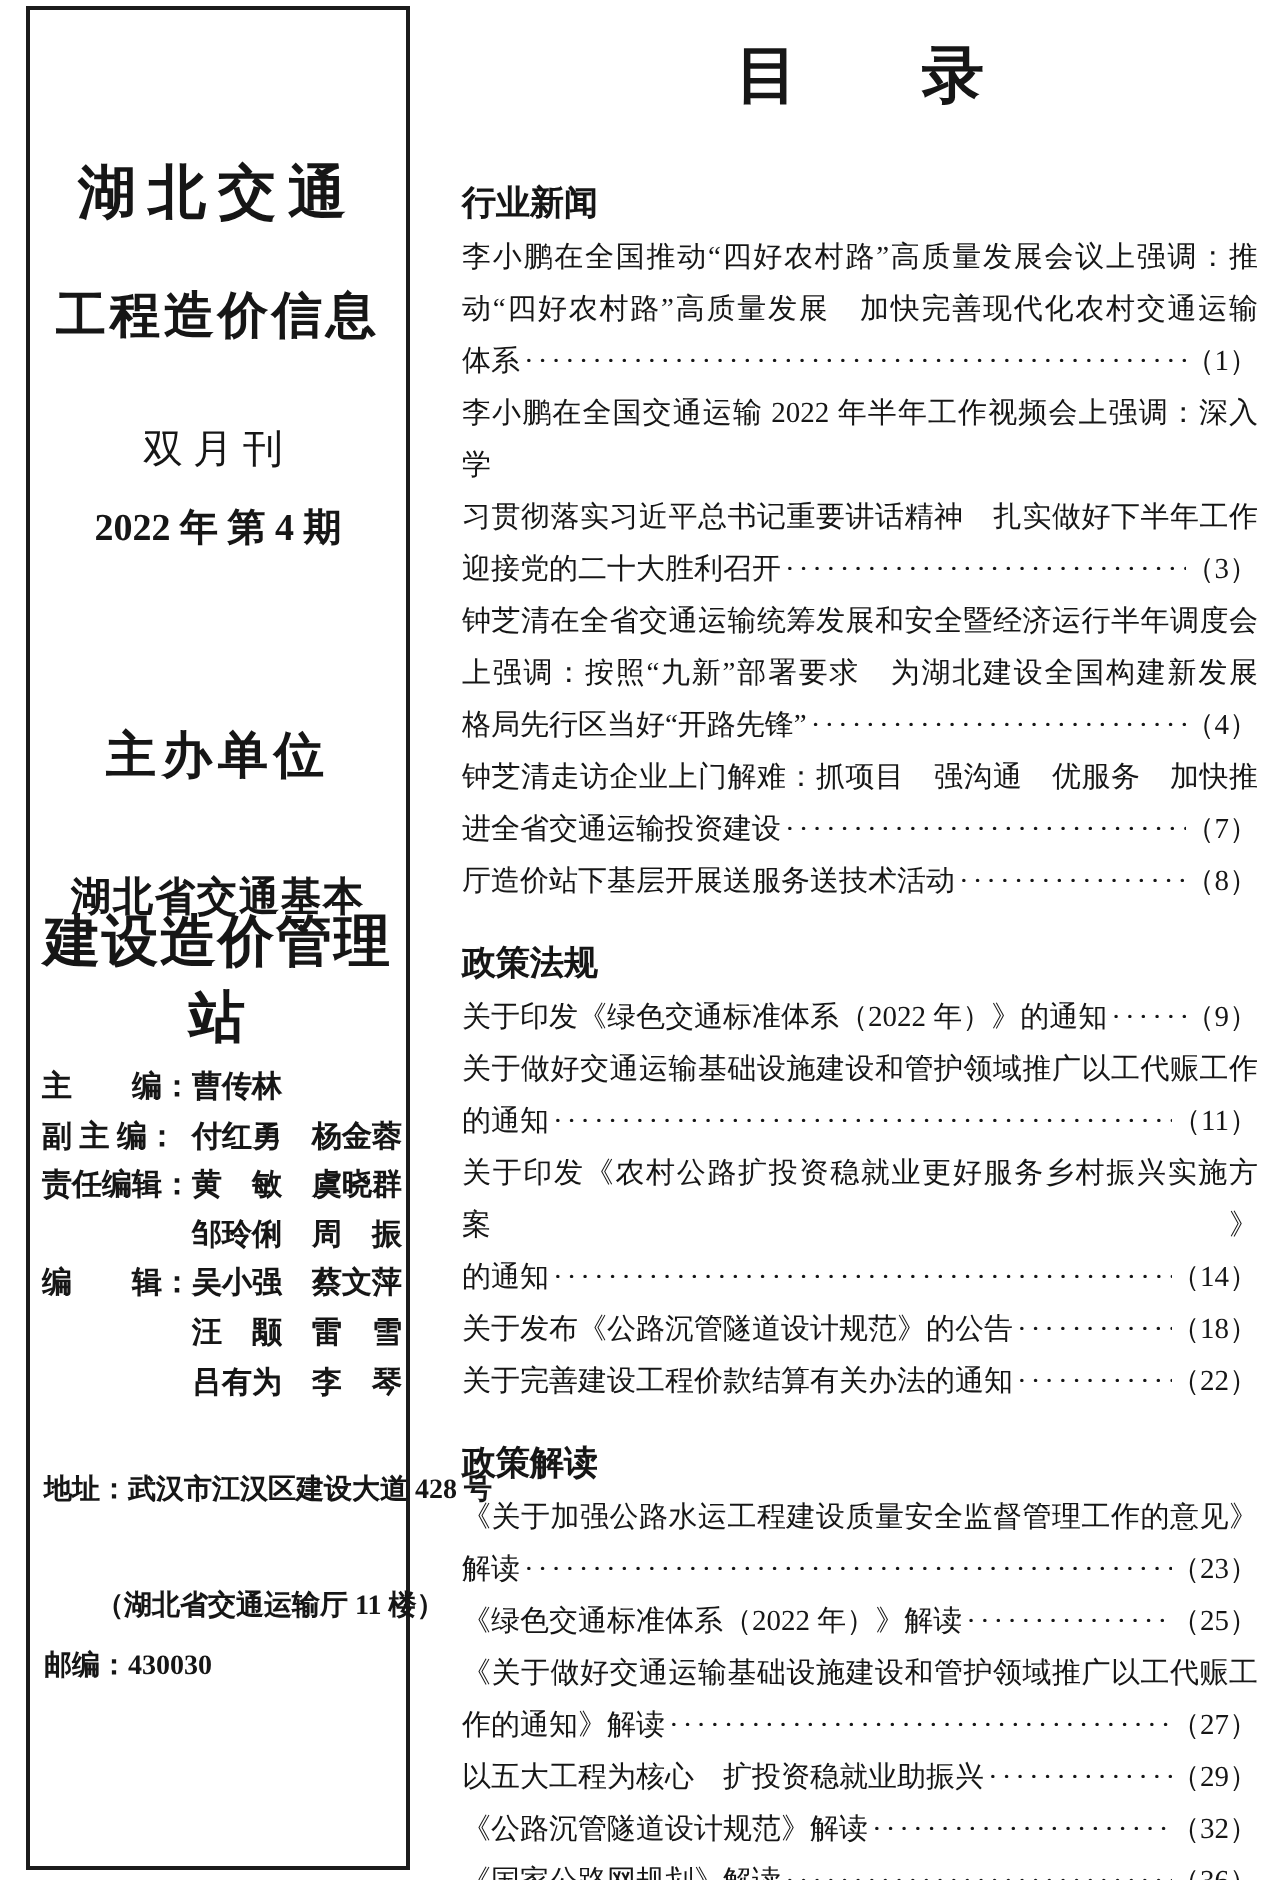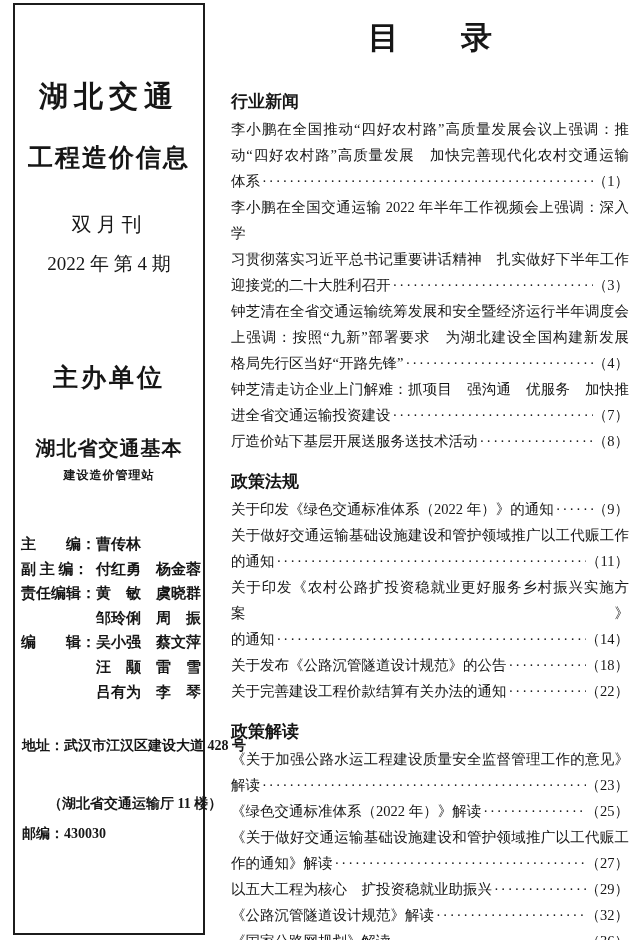--- a/index.html
+++ b/index.html
@@ -23,24 +23,24 @@
   }
   .mh-center { position: absolute; left: 0; width: 100%; text-align: center; margin-top: 24px; }
   .mh-title1 {
     top: 48px; font-size: 29px; font-weight: bold; letter-spacing: 6px;
     font-family: "Liberation Serif", "DejaVu Serif", serif;
   }
   .mh-title2 {
     top: 112px; font-size: 25px; font-weight: bold; letter-spacing: 2px;
   }
   .mh-freq  { top: 182px; font-size: 20px; letter-spacing: 5px; }
-  .mh-issue { top: 222px; font-size: 19px; font-weight: normal; }
+  .mh-issue { top: 222px; font-size: 19px; font-weight: bold; }
   .mh-orghead { top: 332px; font-size: 25px; font-weight: bold; letter-spacing: 3px; }
   .mh-org1 { top: 406px; font-size: 20px; font-weight: bold; letter-spacing: 1px; }
-  .mh-org2 { top: 438px; font-size: 12px; font-weight: bold; letter-spacing: 1px; }
+  .mh-org2 { top: 423px; font-size: 28px; font-weight: bold; letter-spacing: 1px; }
 
   .staff {
     position: absolute; left: 0; top: 527px; width: 100%;
     padding: 0 6px; box-sizing: border-box;
     font-size: 15px; font-weight: bold;
   }
   .staff-row { line-height: 24.6px; white-space: pre; }
   .staff-label { display: inline-block; width: 75px; white-space: pre; }
   .staff-names { white-space: pre; }
 

